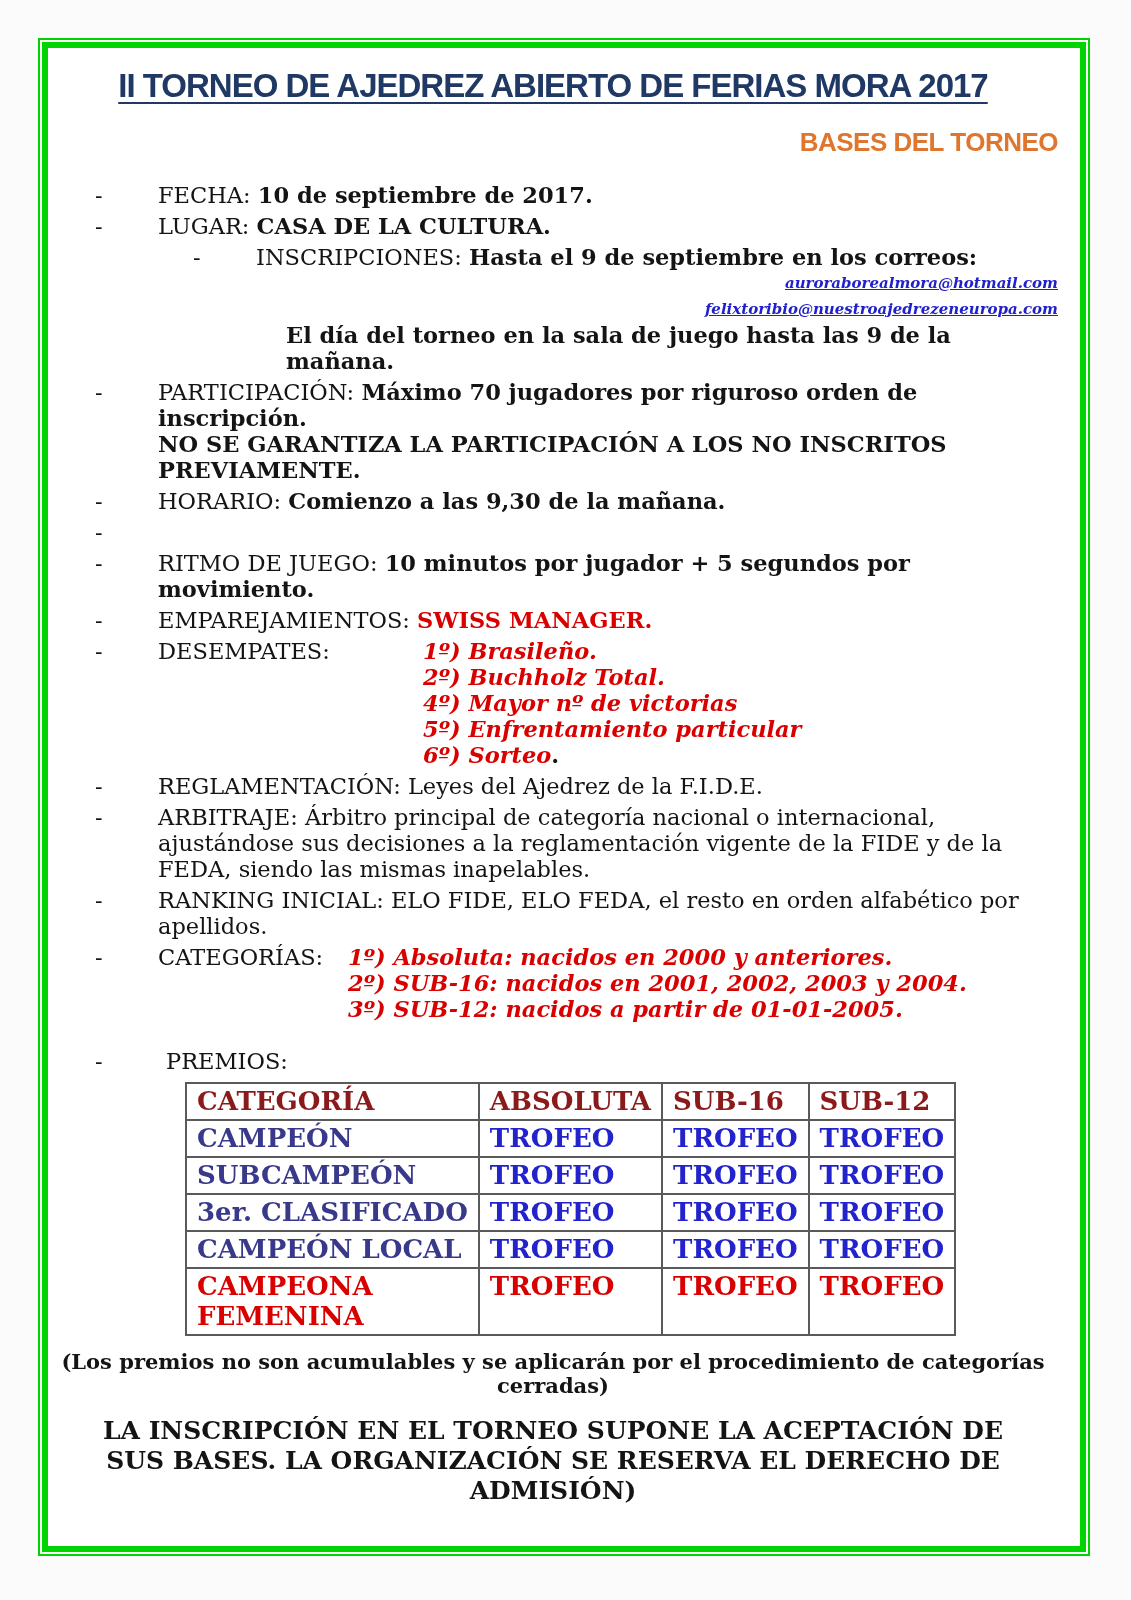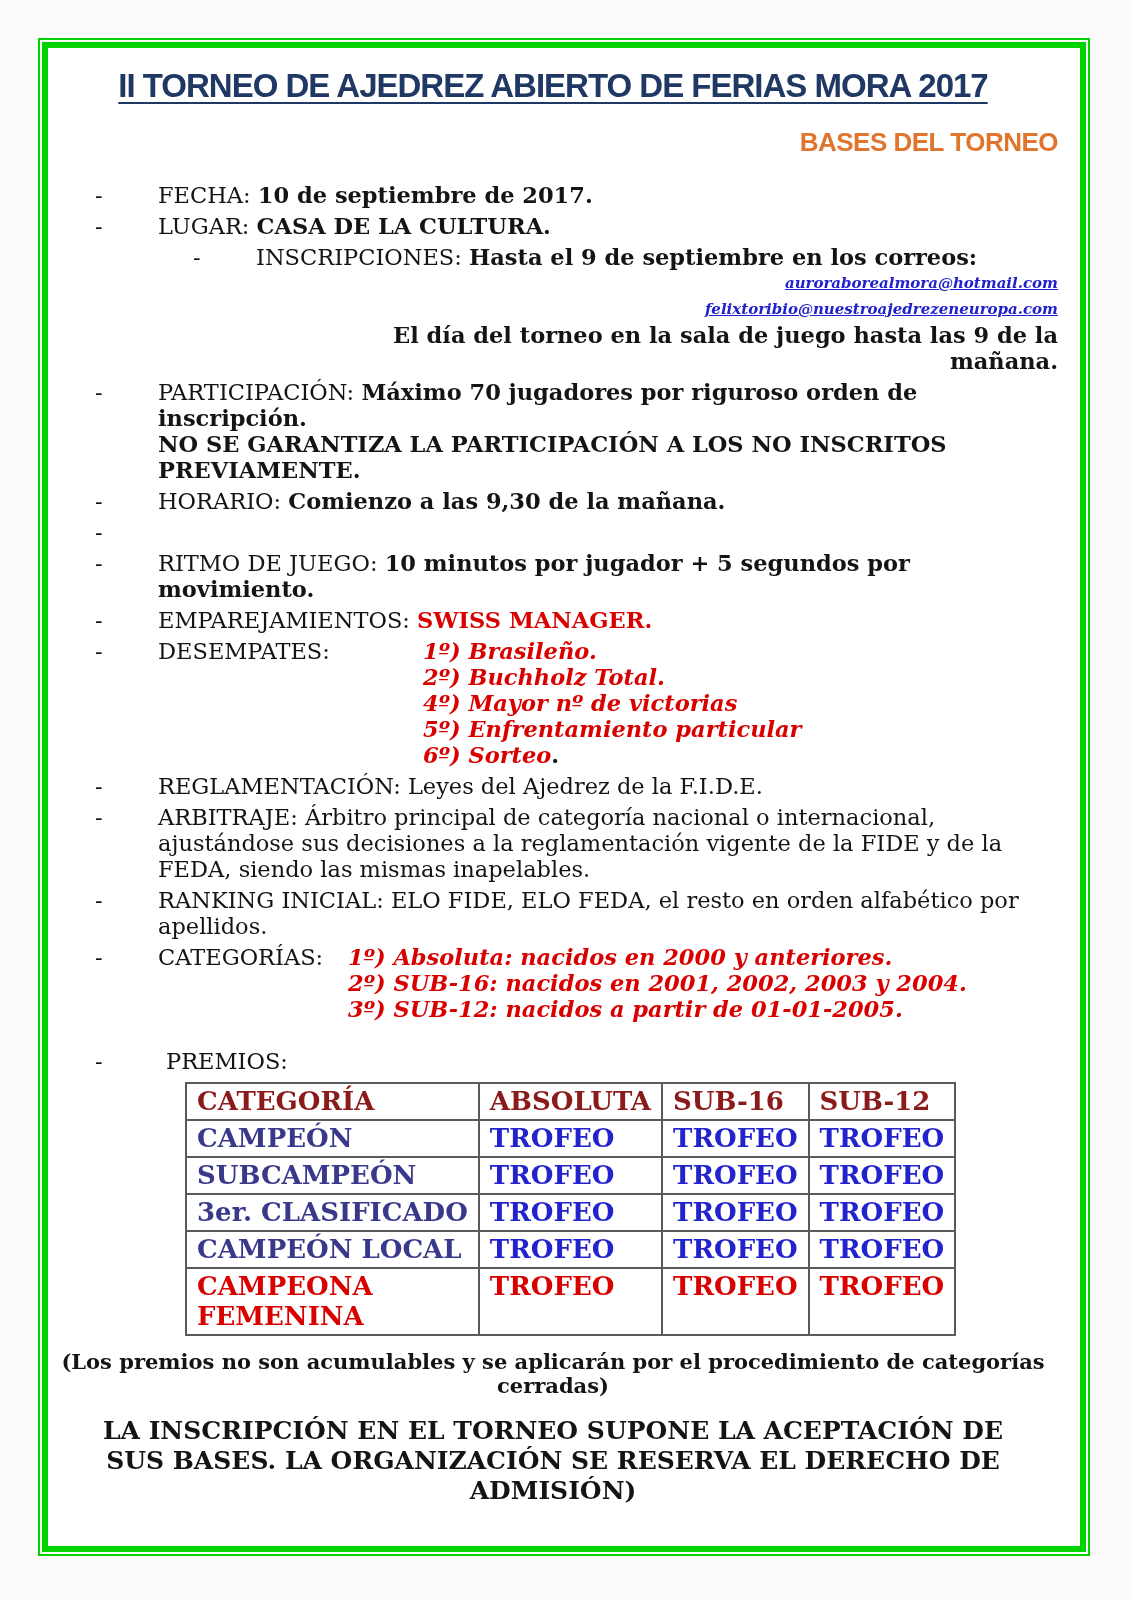--- a/index.html
+++ b/index.html
@@ -50,21 +50,21 @@
   .lbl { font-weight: normal; }
   .val-b { font-weight: bold; }
   .val-r { font-weight: bold; color: #d90000; }
   .val-ri { font-weight: bold; font-style: italic; color: #d90000; }
   .plain { font-weight: normal; }
 
   .center-line { text-align: right; font-weight: bold; margin-left: 110px; line-height: 26px; font-size: 15px; font-style: italic; }
   .email a, .email span.link {
     color: #2020cc; font-weight: bold; text-decoration: underline; cursor: pointer;
   }
-  .day-line { margin-left: 238px; font-weight: bold; line-height: 26px; font-size: 22.5px; text-align: right; }
+  .day-line { margin-left: 238px; font-weight: bold; line-height: 26px; font-size: 22.5px; }
 
   .cols { display: flex; }
   .col-label { flex-shrink: 0; }
   .desemp .col-label { width: 265px; }
   .categ .col-label { width: 190px; }
   .stack > div { line-height: 26px; }
   .indent-more { padding-left: 35px; }
   .black-dot { color: #141414; font-weight: bold; font-style: normal; }
 
   .premios-table {

